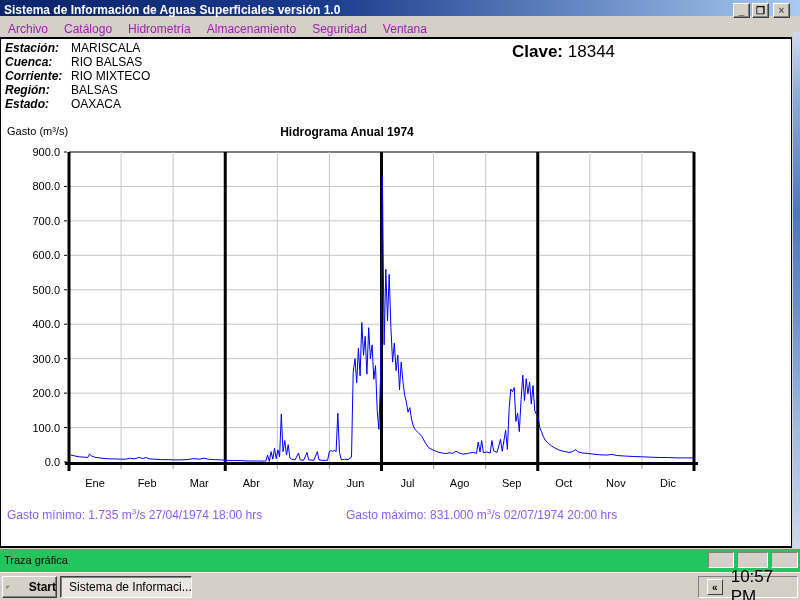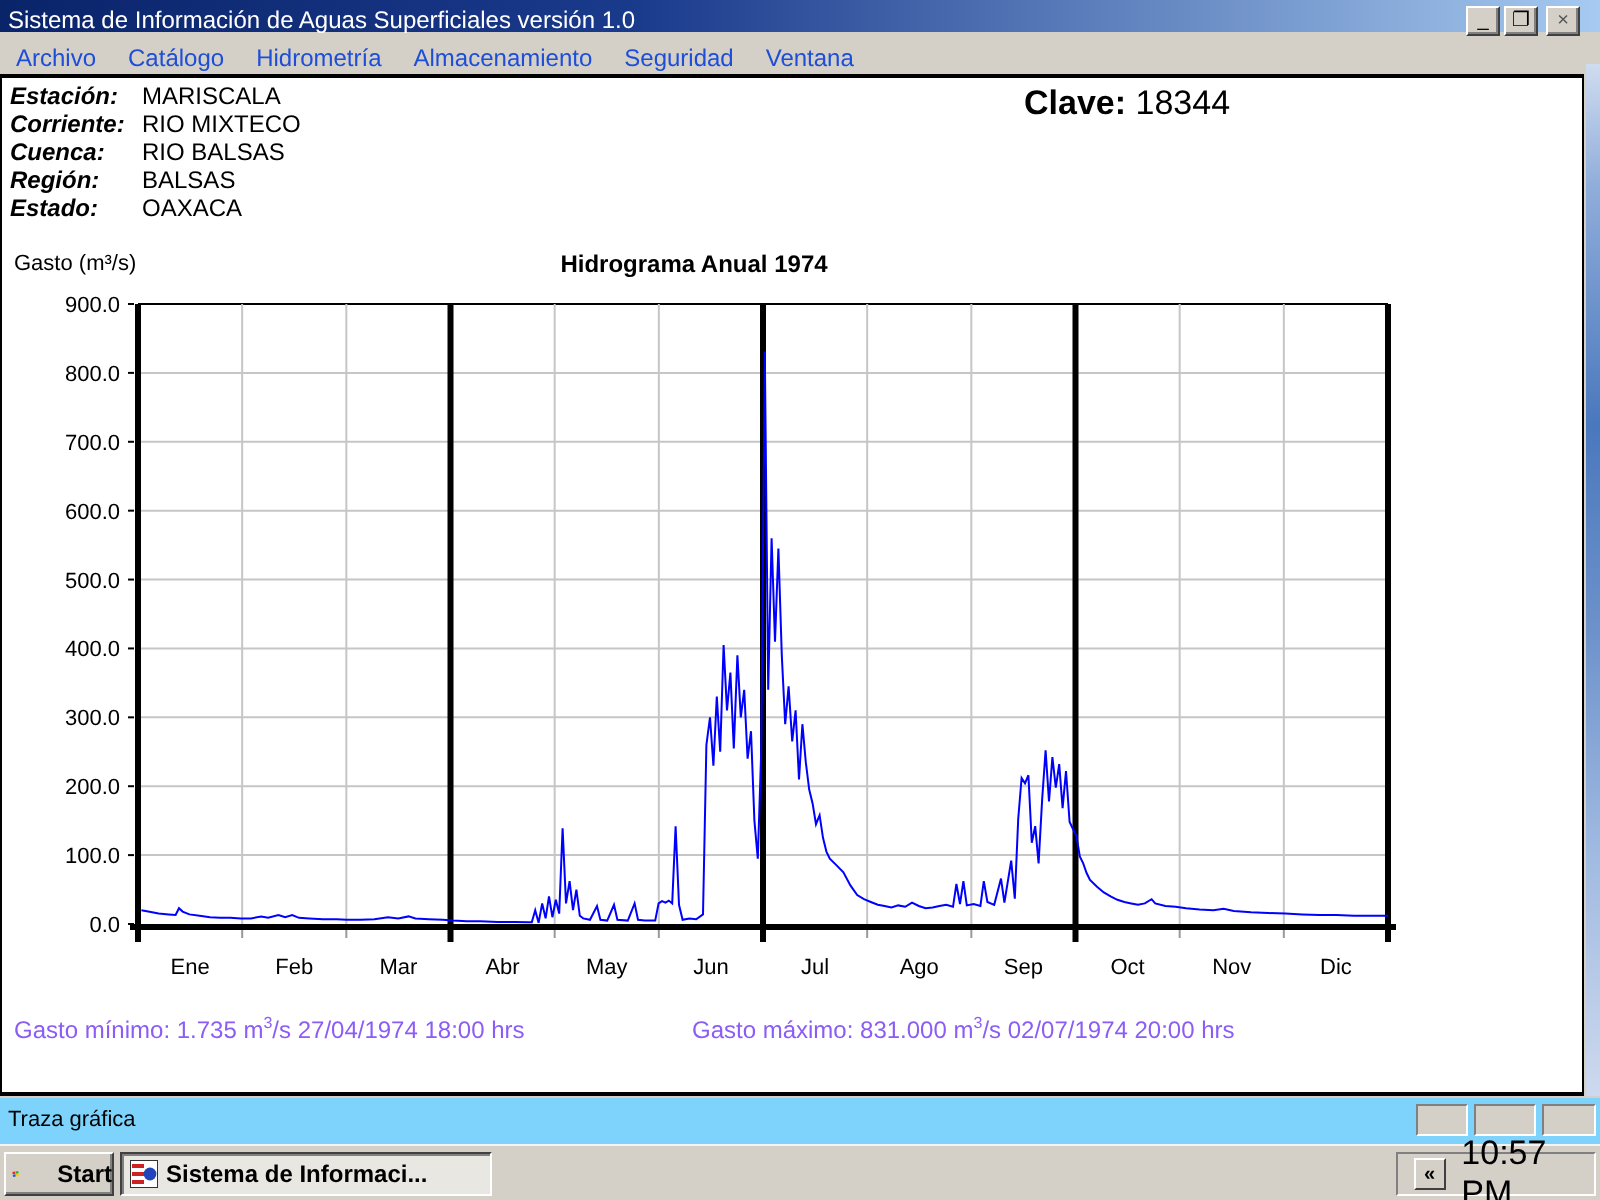--- a/index.html
+++ b/index.html
@@ -1,63 +1,63 @@
 <!DOCTYPE html>
 <html><head>
 <meta charset="utf-8">
 <style>
   * { margin:0; padding:0; box-sizing:border-box; }
   html,body { width:800px; height:600px; overflow:hidden; }
   body { font-family:"Liberation Sans", sans-serif; background:#d4d0c8; position:relative; }
 
   .titlebar { position:absolute; left:0; top:0; width:800px; height:16px;
     background:linear-gradient(90deg,#0a246a 0%,#1a3a8c 40%,#a6caf0 100%);
-    color:#fff; font-size:12px; font-weight:normal; line-height:20px; padding-left:4px; }
+    color:#fff; font-size:12px; font-weight:bold; line-height:20px; padding-left:4px; }
   .win-btns { position:absolute; right:10px; top:3px; display:flex; gap:2px; }
   .win-btn { width:17px; height:15px; background:#d4d0c8; font-size:10px; line-height:13px;
     text-align:center; color:#000; border:1px solid;
     border-color:#fff #404040 #404040 #fff; box-shadow:inset -1px -1px 0 #808080; }
   .win-btn.close { margin-left:2px; color:#555; }
 
   .menubar { position:absolute; left:0; top:20px; width:800px; height:17px; background:#d4d0c8;
     font-size:12px; display:flex; align-items:center; }
-  .menu-item { padding:1px 8px; height:15px; line-height:14px; color:#1d4ed8; }
+  .menu-item { padding:1px 8px; height:15px; line-height:14px; color:#a21caf; }
 
   .client { position:absolute; left:0; top:37px; width:792px; height:511px; background:#fff;
     border:1px solid #000; border-top:2px solid #000; border-bottom:2px solid #000; }
 
   .info-rows { position:absolute; left:4px; top:2px; font-size:12px; color:#000; }
   .info-row { height:14px; line-height:14px; white-space:nowrap; }
   .info-label { display:inline-block; width:66px; font-weight:bold;font-style:italic; }
   .clave { position:absolute; left:511px; top:3px; font-size:17px; }
   .clave b { font-weight:bold; }
 
   #chart { position:absolute; left:0; top:80px; }
   #chart text { font-family:"Liberation Sans", sans-serif; }
 
   .stat { position:absolute; top:468px; font-size:12px; color:#8b5cf6; white-space:nowrap; }
   .stat sup { font-size:8px; }
 
   .blue-strip { position:absolute; left:793px; top:32px; width:7px; height:516px;
     background:linear-gradient(180deg,#cfdcf0 0%,#8fadda 12%,#4a78bd 35%,#6d92cb 55%,#9db8e0 75%,#cdd9ee 100%); }
 
-  .statusbar { position:absolute; left:0; top:549px; width:800px; height:23px; background:#7dd3fc;
+  .statusbar { position:absolute; left:0; top:549px; width:800px; height:23px; background:#22c55e;
     font-size:11px; color:#000; }
   .statusbar .msg { position:absolute; left:4px; top:5px; }
   .status-cell { position:absolute; top:3px; height:16px; background:#d4d0c8;
     border:1px solid; border-color:#808080 #fff #fff #808080; }
 
   .taskbar { position:absolute; left:0; top:572px; width:800px; height:28px; background:#d4d0c8;
     border-top:1px solid #f5f4f0; }
   .start-btn { position:absolute; left:2px; top:3px; width:55px; height:22px; background:#d4d0c8;
     border:1px solid; border-color:#fff #404040 #404040 #fff; box-shadow:inset -1px -1px 0 #808080;
     font-size:12px; font-weight:bold; display:flex; align-items:center; gap:19px; padding-left:3px; }
-  .task-btn { position:absolute; left:60px; top:3px; width:186px; height:22px; background:#e9e7e2;
+  .task-btn { position:absolute; left:60px; top:3px; width:132px; height:22px; background:#e9e7e2;
     border:1px solid; border-color:#404040 #fff #fff #404040; box-shadow:inset 1px 1px 0 #808080;
-    font-size:12px; font-weight:bold; display:flex; align-items:center; gap:4px; padding-left:4px;
+    font-size:12px; font-weight:normal; display:flex; align-items:center; gap:4px; padding-left:4px;
     white-space:nowrap; overflow:hidden; }
   .tray { position:absolute; left:698px; top:3px; width:100px; height:22px; background:#d4d0c8;
     border:1px solid; border-color:#808080 #fff #fff #808080;
     display:flex; align-items:center; }
   .tray-collapse { width:17px; height:16px; margin-left:8px; background:#d4d0c8; text-align:center;
     font-size:10px; line-height:15px; font-weight:bold;
     border:1px solid; border-color:#fff #404040 #404040 #fff; }
   .clock { font-size:17px; margin-left:8px; }
 </style>
 </head>
@@ -77,22 +77,22 @@
   <span class="menu-item">Catálogo</span>
   <span class="menu-item">Hidrometría</span>
   <span class="menu-item">Almacenamiento</span>
   <span class="menu-item">Seguridad</span>
   <span class="menu-item">Ventana</span>
 </div>
 
 <div class="client">
   <div class="info-rows">
     <div class="info-row"><span class="info-label">Estación:</span><span>MARISCALA</span></div>
+    <div class="info-row"><span class="info-label">Cuenca:</span><span>RIO BALSAS</span></div>
     <div class="info-row"><span class="info-label">Corriente:</span><span>RIO MIXTECO</span></div>
-    <div class="info-row"><span class="info-label">Cuenca:</span><span>RIO BALSAS</span></div>
     <div class="info-row"><span class="info-label">Región:</span><span>BALSAS</span></div>
     <div class="info-row"><span class="info-label">Estado:</span><span>OAXACA</span></div>
   </div>
   <div class="clave">
     <b>Clave:</b>
     <span>18344</span>
   </div>
 
   <svg id="chart" width="792" height="378">
       <line x1="68" x2="693" y1="308.55555555555554" y2="308.55555555555554" stroke="#c6c6c6" stroke-width="1"></line>

